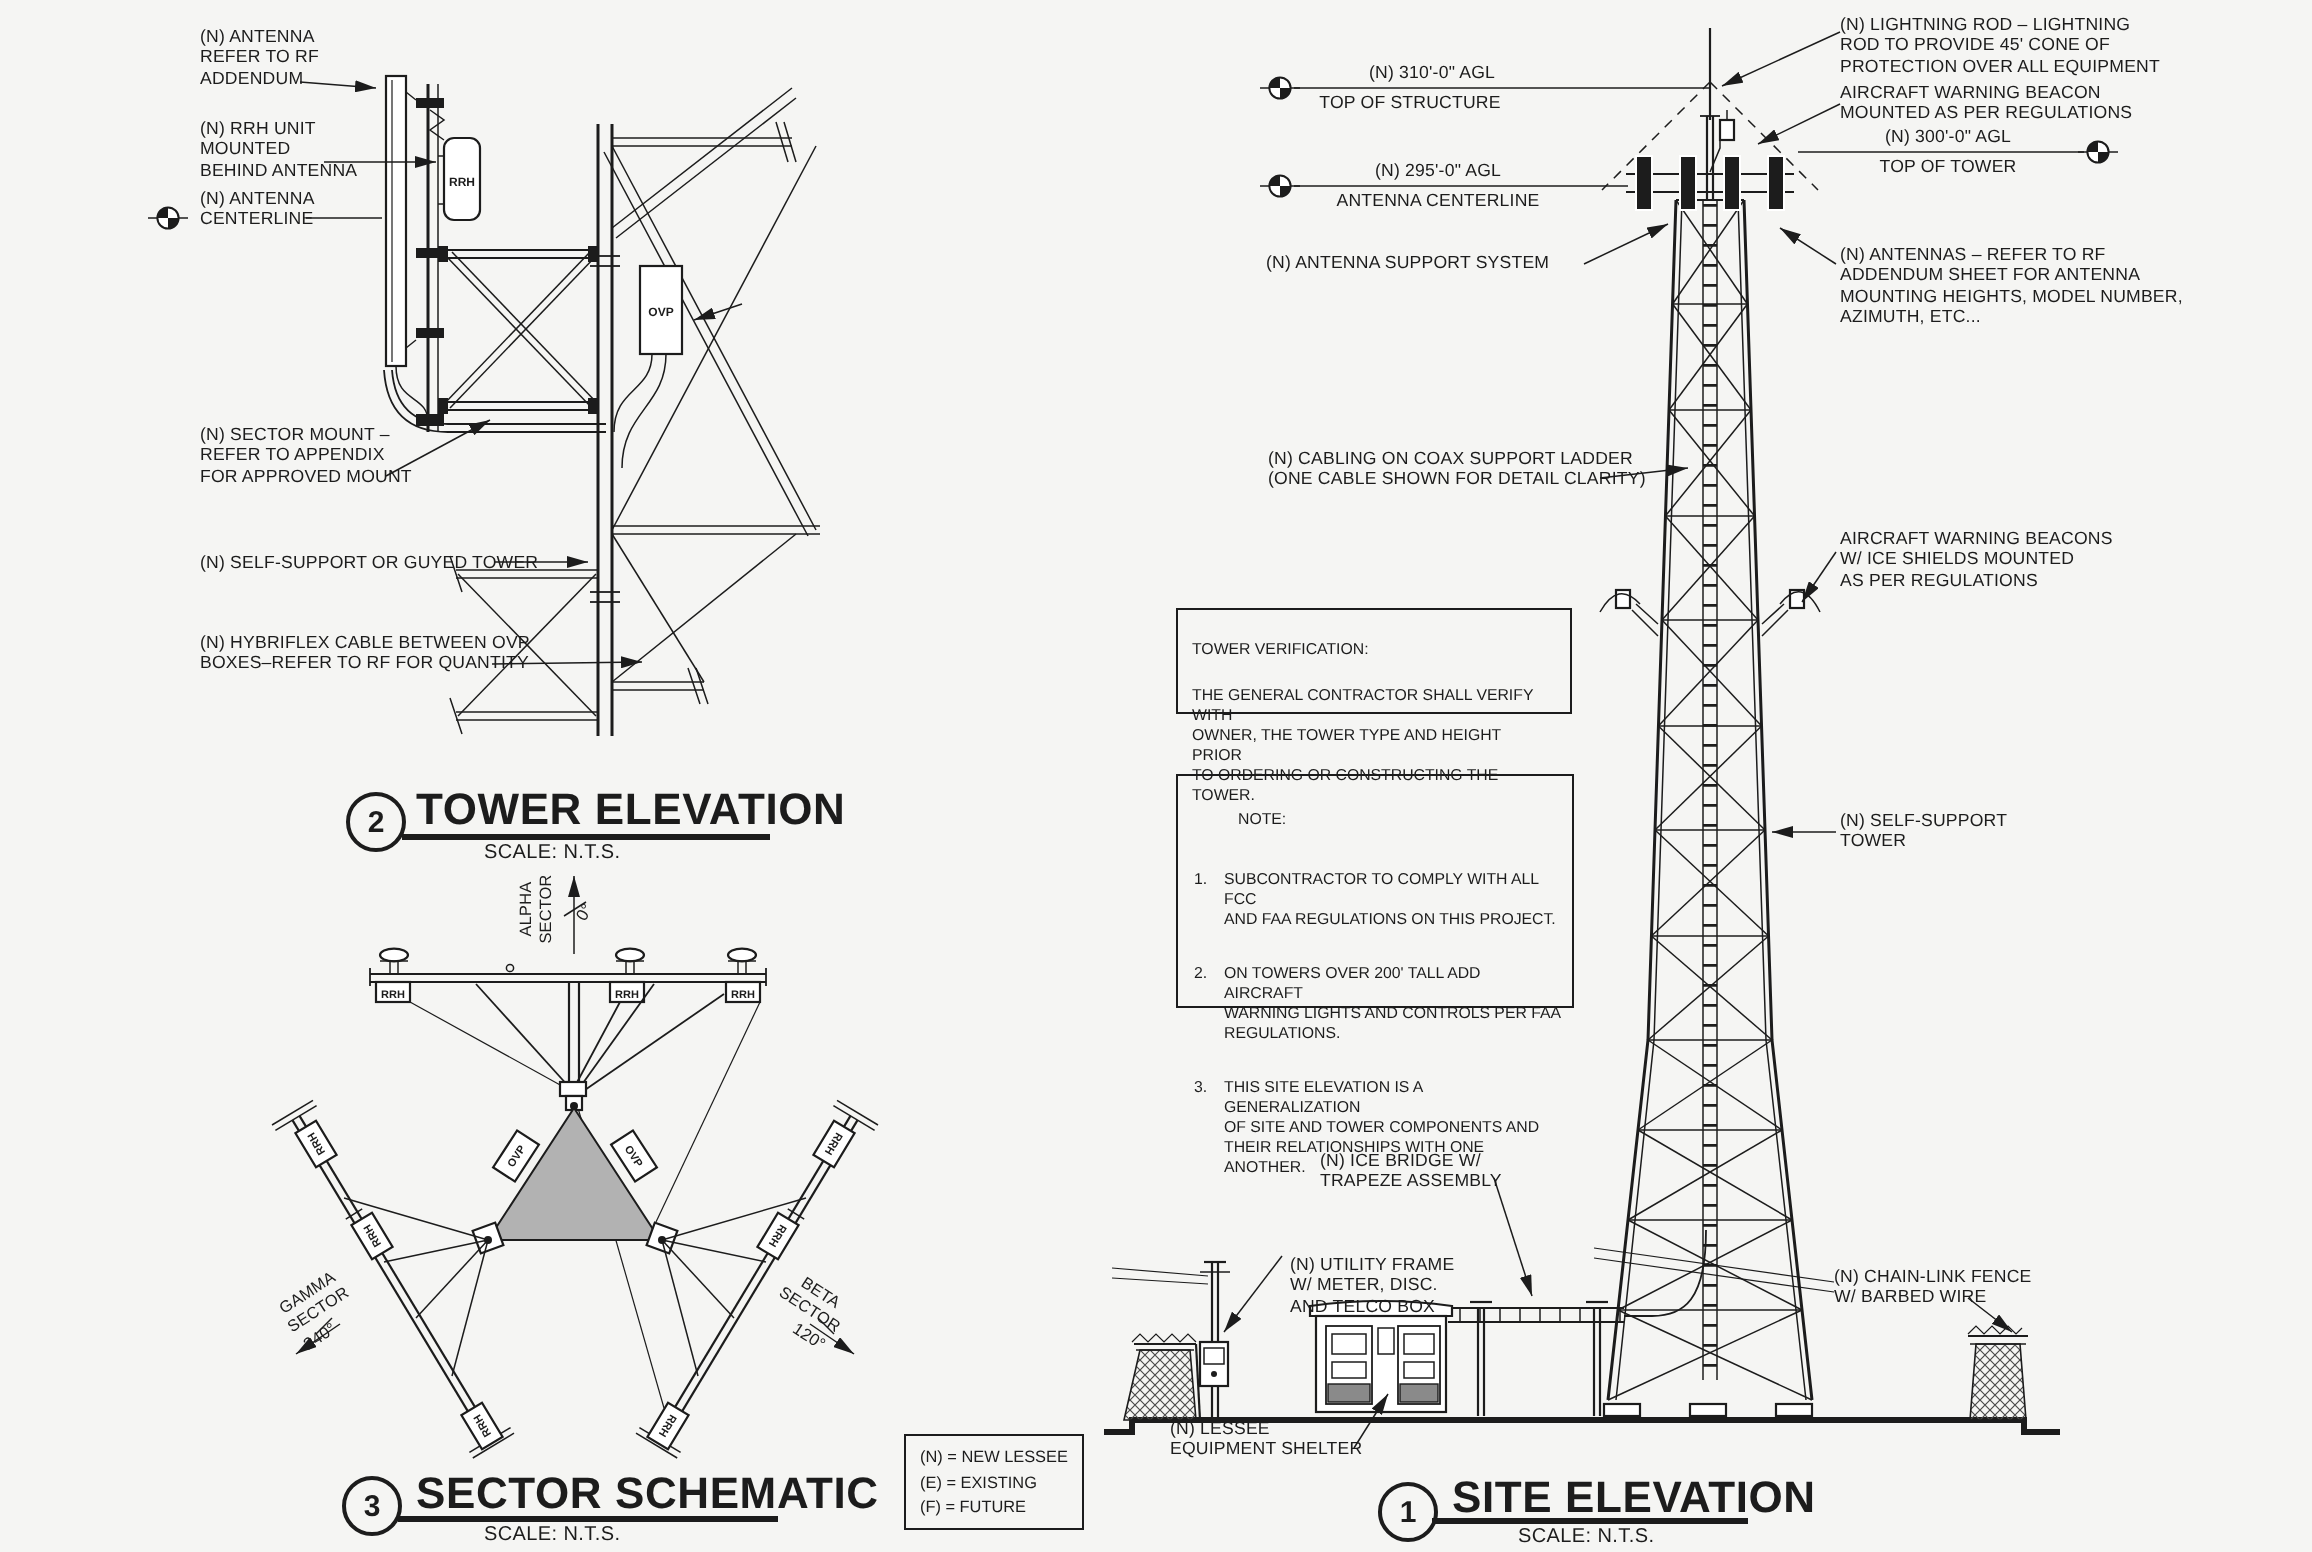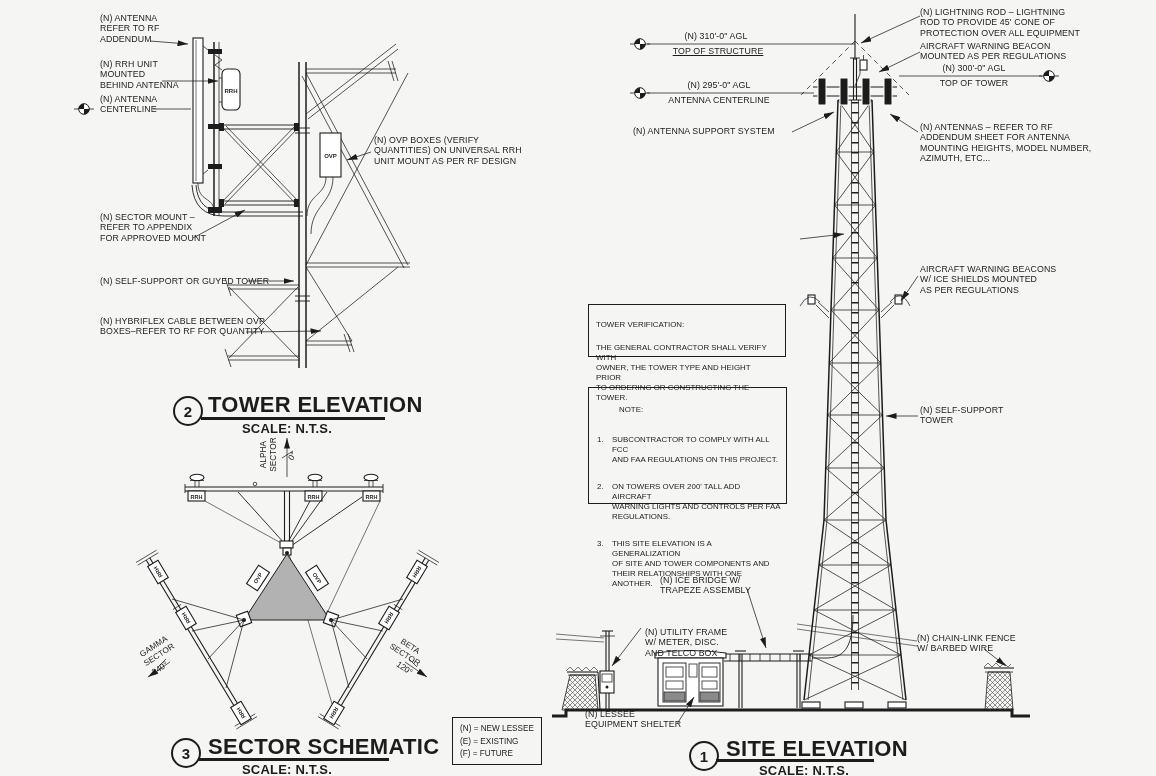--- a/index.html
+++ b/index.html
@@ -30,21 +30,21 @@
   #note-box .bt{margin-left:30px;margin-top:7px;}
   .nitem{display:flex;margin:7px 5px 0 8px;}
   .nnum{width:15px;flex:none;}
   .ntext{white-space:pre-line;}
   
   #legend-box{position:absolute;border:1.5px solid #1c1c1c;padding:6px 7px;display:flex;flex-direction:column;gap:3.5px;font-size:8.2px;}
   
   .dnum{position:absolute;width:26px;height:26px;border:2.6px solid #1c1c1c;border-radius:50%;display:flex;align-items:center;justify-content:center;font-weight:700;font-size:15px;background:transparent;}
   .dtitle{position:absolute;font-weight:700;font-size:22px;letter-spacing:.3px;white-space:nowrap;}
   .dbar{position:absolute;height:3px;background:#1c1c1c;}
-  .dscale{position:absolute;font-weight:700;font-size:13px;letter-spacing:.2px;padding-left:32px;}
+  .dscale{position:absolute;font-weight:400;font-size:10px;letter-spacing:.2px;padding-left:32px;}
 </style>
 </head>
 <body>
 
 <div id="page">
 
 <svg id="linework" width="1156" height="776" viewBox="0 0 1156 776">
   <defs>
     <marker id="arr" markerUnits="userSpaceOnUse" markerWidth="11" markerHeight="6" refX="10.5" refY="3" orient="auto">
           <path d="M0,0L10.5,3L0,6Z" fill="#1c1c1c"></path>
@@ -440,23 +440,20 @@
 </svg>
 
 <div class="lbl" style="left:100px;top:13px;">(N) ANTENNA
 REFER TO RF
 ADDENDUM</div>
 <div class="lbl" style="left:100px;top:59px;">(N) RRH UNIT
 MOUNTED
 BEHIND ANTENNA</div>
 <div class="lbl" style="left:100px;top:94px;">(N) ANTENNA
 CENTERLINE</div>
-<div class="lbl" style="left:374px;top:135px;">(N) OVP BOXES (VERIFY
-QUANTITIES) ON UNIVERSAL RRH
-UNIT MOUNT AS PER RF DESIGN</div>
 <div class="lbl" style="left:100px;top:212px;">(N) SECTOR MOUNT –
 REFER TO APPENDIX
 FOR APPROVED MOUNT</div>
 <div class="lbl" style="left:100px;top:276px;">(N) SELF-SUPPORT OR GUYED TOWER</div>
 <div class="lbl" style="left:100px;top:316px;">(N) HYBRIFLEX CABLE BETWEEN OVP
 BOXES–REFER TO RF FOR QUANTITY</div>
 
 <div class="dnum" style="left:173px;top:396px;">2</div>
 <div class="dtitle" style="left:208px;top:392px;">TOWER ELEVATION</div>
 <div class="dbar" style="left:201px;top:417px;width:184px;"></div>
@@ -476,30 +473,32 @@
 <div class="dtitle" style="left:208px;top:734px;">SECTOR SCHEMATIC</div>
 <div class="dbar" style="left:199px;top:758px;width:190px;"></div>
 <div class="dscale" style="left:210px;top:762px;">SCALE: N.T.S.</div>
 
 <div class="lbl" style="left:920px;top:7px;">(N) LIGHTNING ROD – LIGHTNING
 ROD TO PROVIDE 45' CONE OF
 PROTECTION OVER ALL EQUIPMENT</div>
 <div class="lbl" style="left:920px;top:41px;">AIRCRAFT WARNING BEACON
 MOUNTED AS PER REGULATIONS</div>
 <div class="lbl ctr" style="left:646px;top:31px;width:140px;">(N) 310'-0" AGL</div>
-<div class="lbl ctr" style="left:648px;top:46px;width:140px;text-decoration:underline;">TOP OF STRUCTURE</div>
+<div class="lbl ctr" style="left:635px;top:46px;width:140px;">TOP OF STRUCTURE</div>
 <div class="lbl ctr" style="left:649px;top:80px;width:140px;">(N) 295'-0" AGL</div>
 <div class="lbl ctr" style="left:649px;top:95px;width:140px;">ANTENNA CENTERLINE</div>
 <div class="lbl ctr" style="left:904px;top:63px;width:140px;">(N) 300'-0" AGL</div>
 <div class="lbl ctr" style="left:904px;top:78px;width:140px;">TOP OF TOWER</div>
 <div class="lbl" style="left:920px;top:122px;">(N) ANTENNAS – REFER TO RF
 ADDENDUM SHEET FOR ANTENNA
 MOUNTING HEIGHTS, MODEL NUMBER,
 AZIMUTH, ETC...</div>
 <div class="lbl" style="left:633px;top:126px;">(N) ANTENNA SUPPORT SYSTEM</div>
+<div class="lbl" style="left:634px;top:224px;">(N) CABLING ON COAX SUPPORT LADDER
+(ONE CABLE SHOWN FOR DETAIL CLARITY)</div>
 <div class="lbl" style="left:920px;top:264px;">AIRCRAFT WARNING BEACONS
 W/ ICE SHIELDS MOUNTED
 AS PER REGULATIONS</div>
 <div class="lbl" style="left:920px;top:405px;">(N) SELF-SUPPORT
 TOWER</div>
 <div class="lbl" style="left:660px;top:575px;">(N) ICE BRIDGE W/
 TRAPEZE ASSEMBLY</div>
 <div class="lbl" style="left:645px;top:615px;margin-top:12px;">(N) UTILITY FRAME
 W/ METER, DISC.
 AND TELCO BOX</div>

